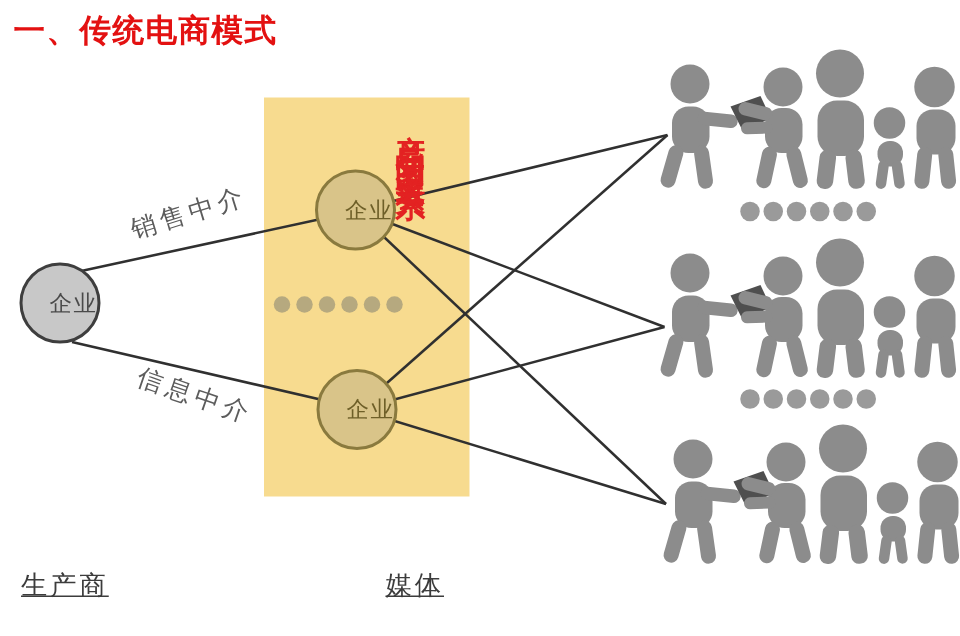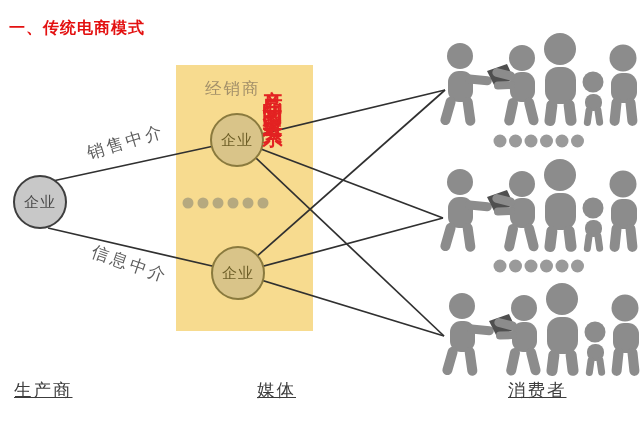--- a/index.html
+++ b/index.html
@@ -1,34 +1,34 @@
 <!DOCTYPE html>
 <html><head>
 <meta charset="utf-8">
 <style>
   html,body{margin:0;padding:0;background:#ffffff;}
   .stage{
     position:relative;width:640px;height:424px;overflow:hidden;background:#ffffff;
     font-family:"Liberation Sans","DejaVu Sans",sans-serif;
   }
   .title{
-    position:absolute;left:9px;top:18px;
-    font-size:16px;font-weight:700;color:#e31111;letter-spacing:1px;white-space:nowrap;text-align:right;
+    position:absolute;left:9px;top:6px;
+    font-size:21px;font-weight:700;color:#e31111;letter-spacing:1px;white-space:nowrap;text-align:right;
   }
   .media-box{
     position:absolute;left:176px;top:65px;width:137px;height:266px;
     background:#f7db8f;
   }
   .box-label{
     position:absolute;left:205px;top:78px;
     font-size:16.5px;color:#a3906a;letter-spacing:2px;white-space:nowrap;
   }
   .node{
     position:absolute;width:54px;height:54px;border-radius:50%;
-    display:flex;align-items:center;justify-content:center;
+    display:flex;align-items:center;justify-content:flex-end;
     font-size:15px;letter-spacing:1px;box-sizing:border-box;
   }
   .node-producer{left:13px;top:175px;background:#c8c8c8;border:2px solid #3e3e3e;color:#4a4a4a;}
   .node-media-top{left:210px;top:113px;background:#d9c489;border:2px solid #8a7a3e;color:#6e5f28;}
   .node-media-bottom{left:211px;top:246px;background:#d9c489;border:2px solid #8a7a3e;color:#6e5f28;}
   .edge-label{
     position:absolute;font-size:17px;color:#5c5c5c;letter-spacing:3px;white-space:nowrap;
   }
   .edge-label.sales{left:126px;top:142px;transform:translate(-50%,-50%) rotate(-17deg);}
   .edge-label.info{left:130px;top:264px;transform:translate(-50%,-50%) rotate(19deg);}
@@ -138,24 +138,22 @@
   <div class="node node-producer">
     <span>企业</span>
   </div>
   <div class="node node-media-top">
     <span>企业</span>
   </div>
   <div class="node node-media-bottom">
     <span>企业</span>
   </div>
 
-  <div class="box-label">经销商</div>
 
   <div class="edge-label sales">销售中介</div>
   <div class="edge-label info">信息中介</div>
 
   <div class="annotation">产品导向的多渠道关系</div>
 
   <div class="col-label producer">生产商</div>
   <div class="col-label media">媒体</div>
-  <div class="col-label consumers">消费者</div>
 
 </div>
 
 </body></html>

